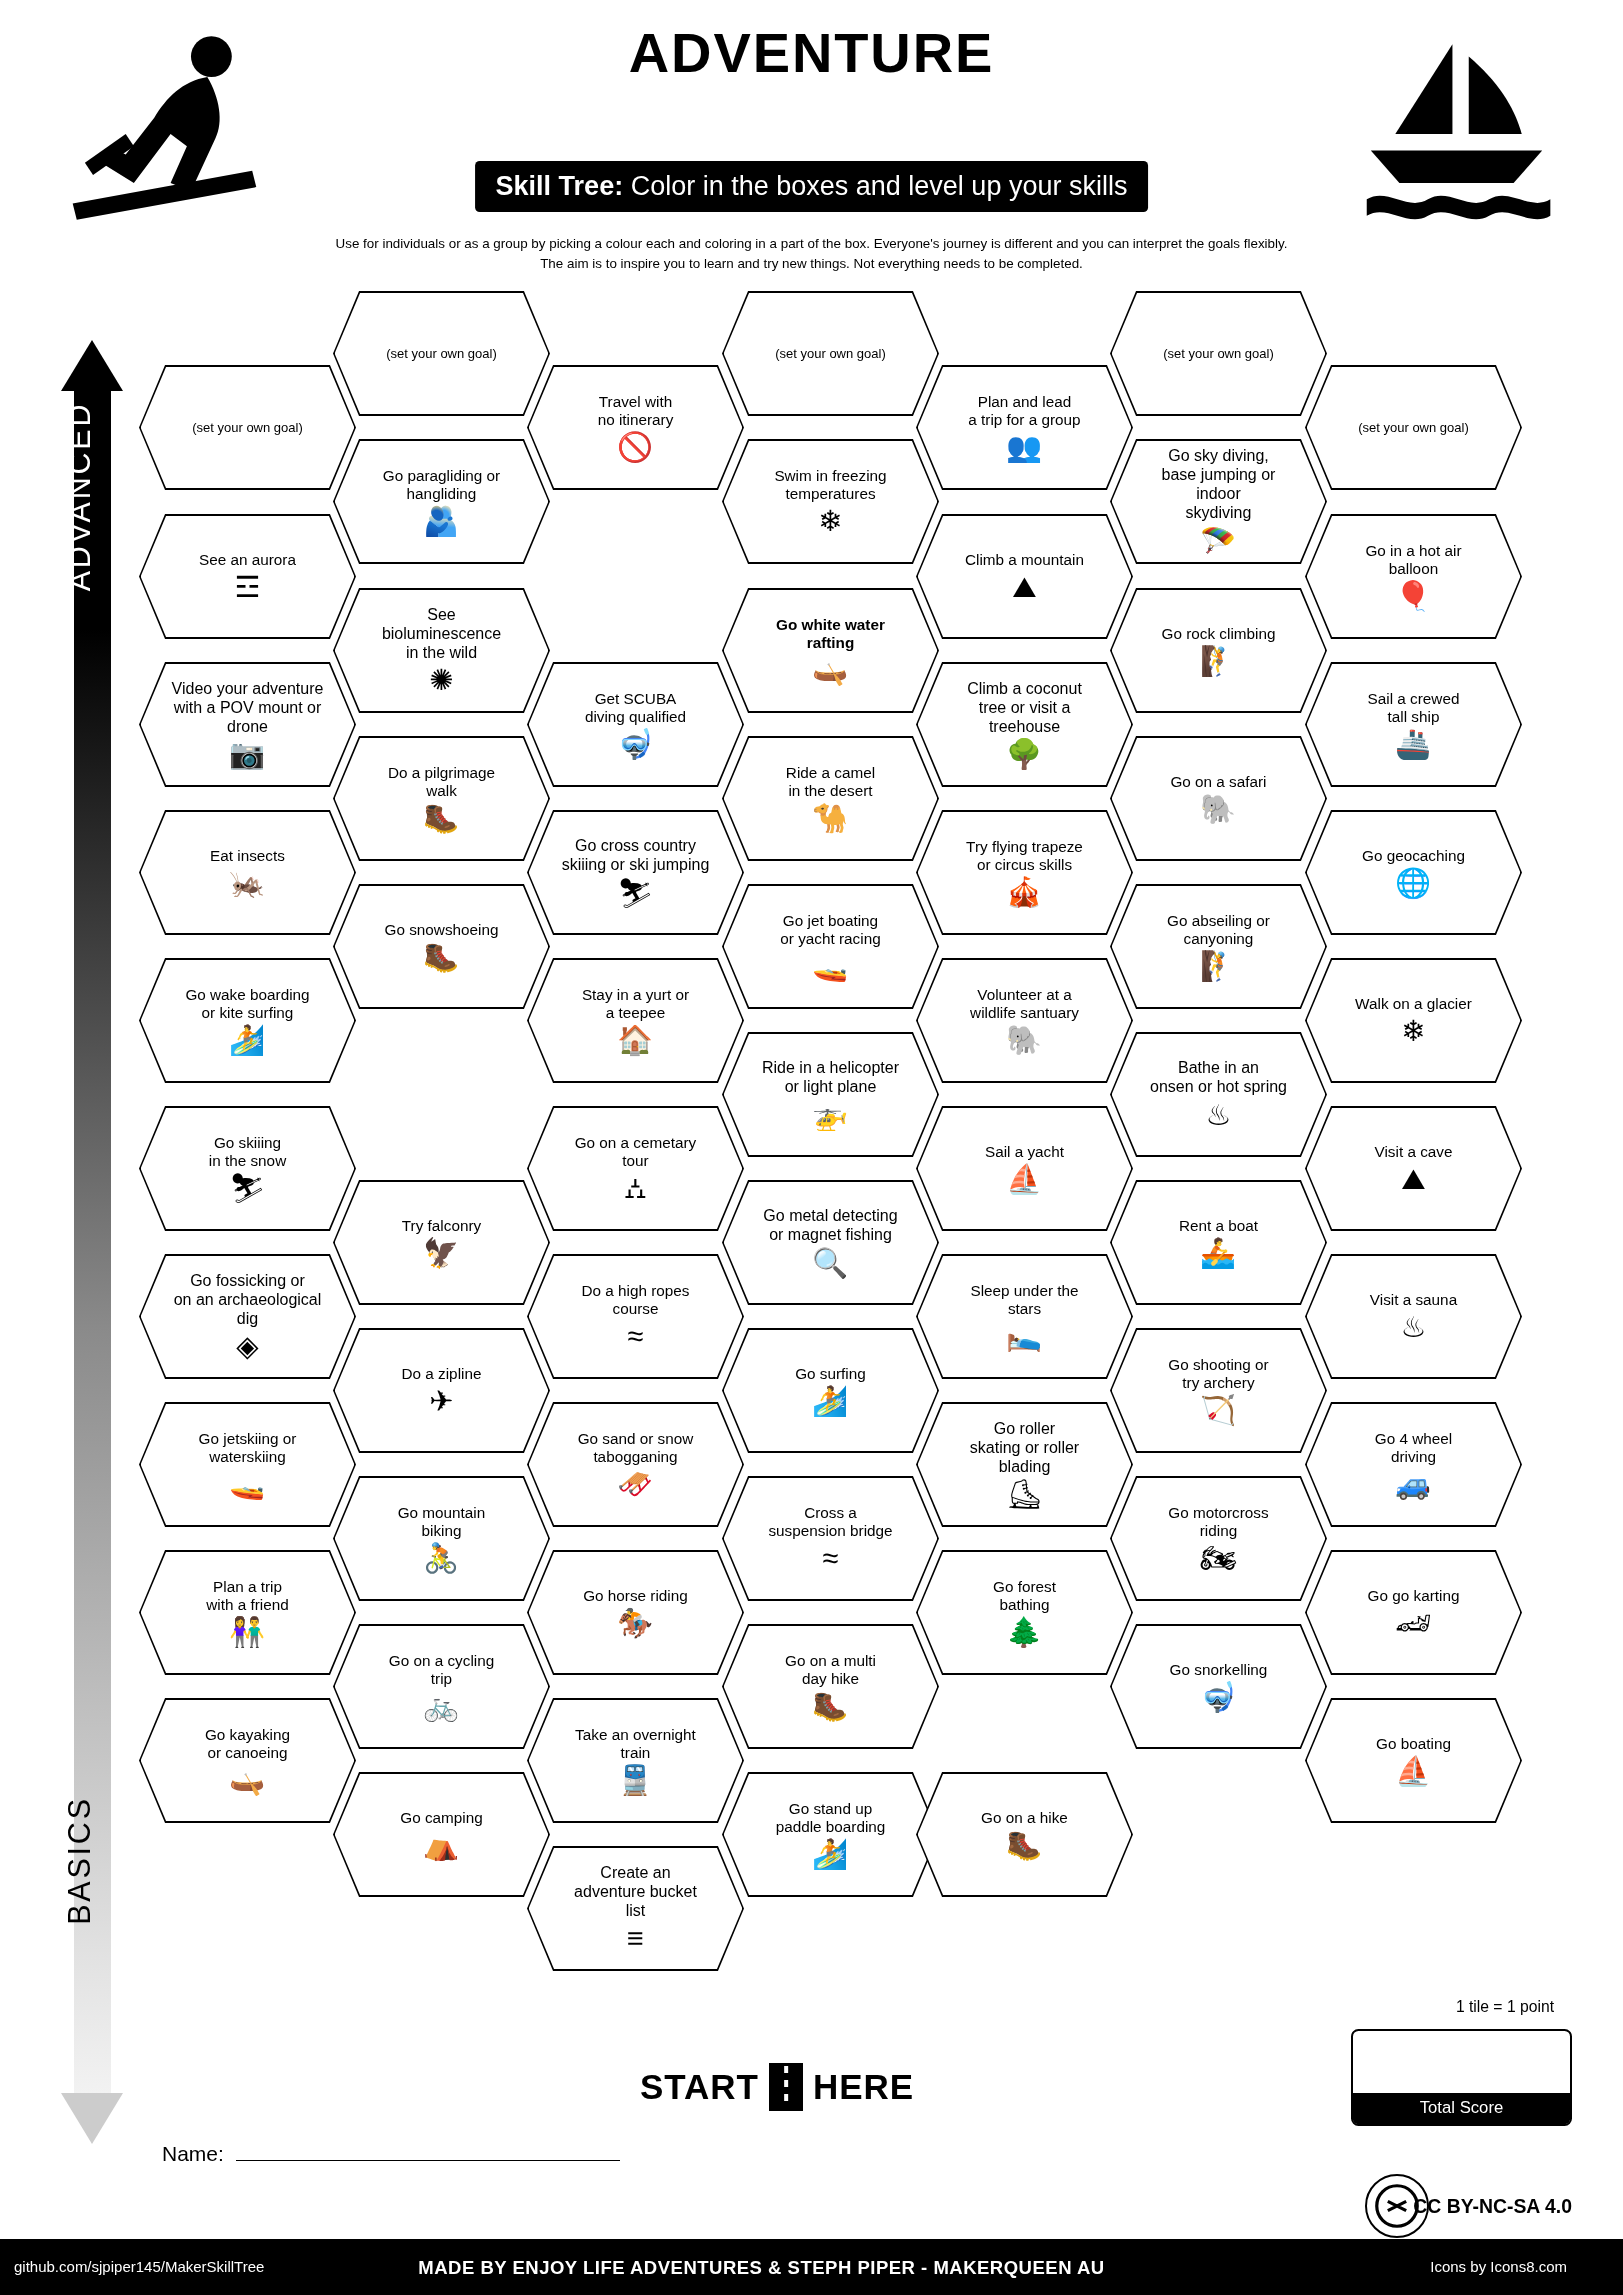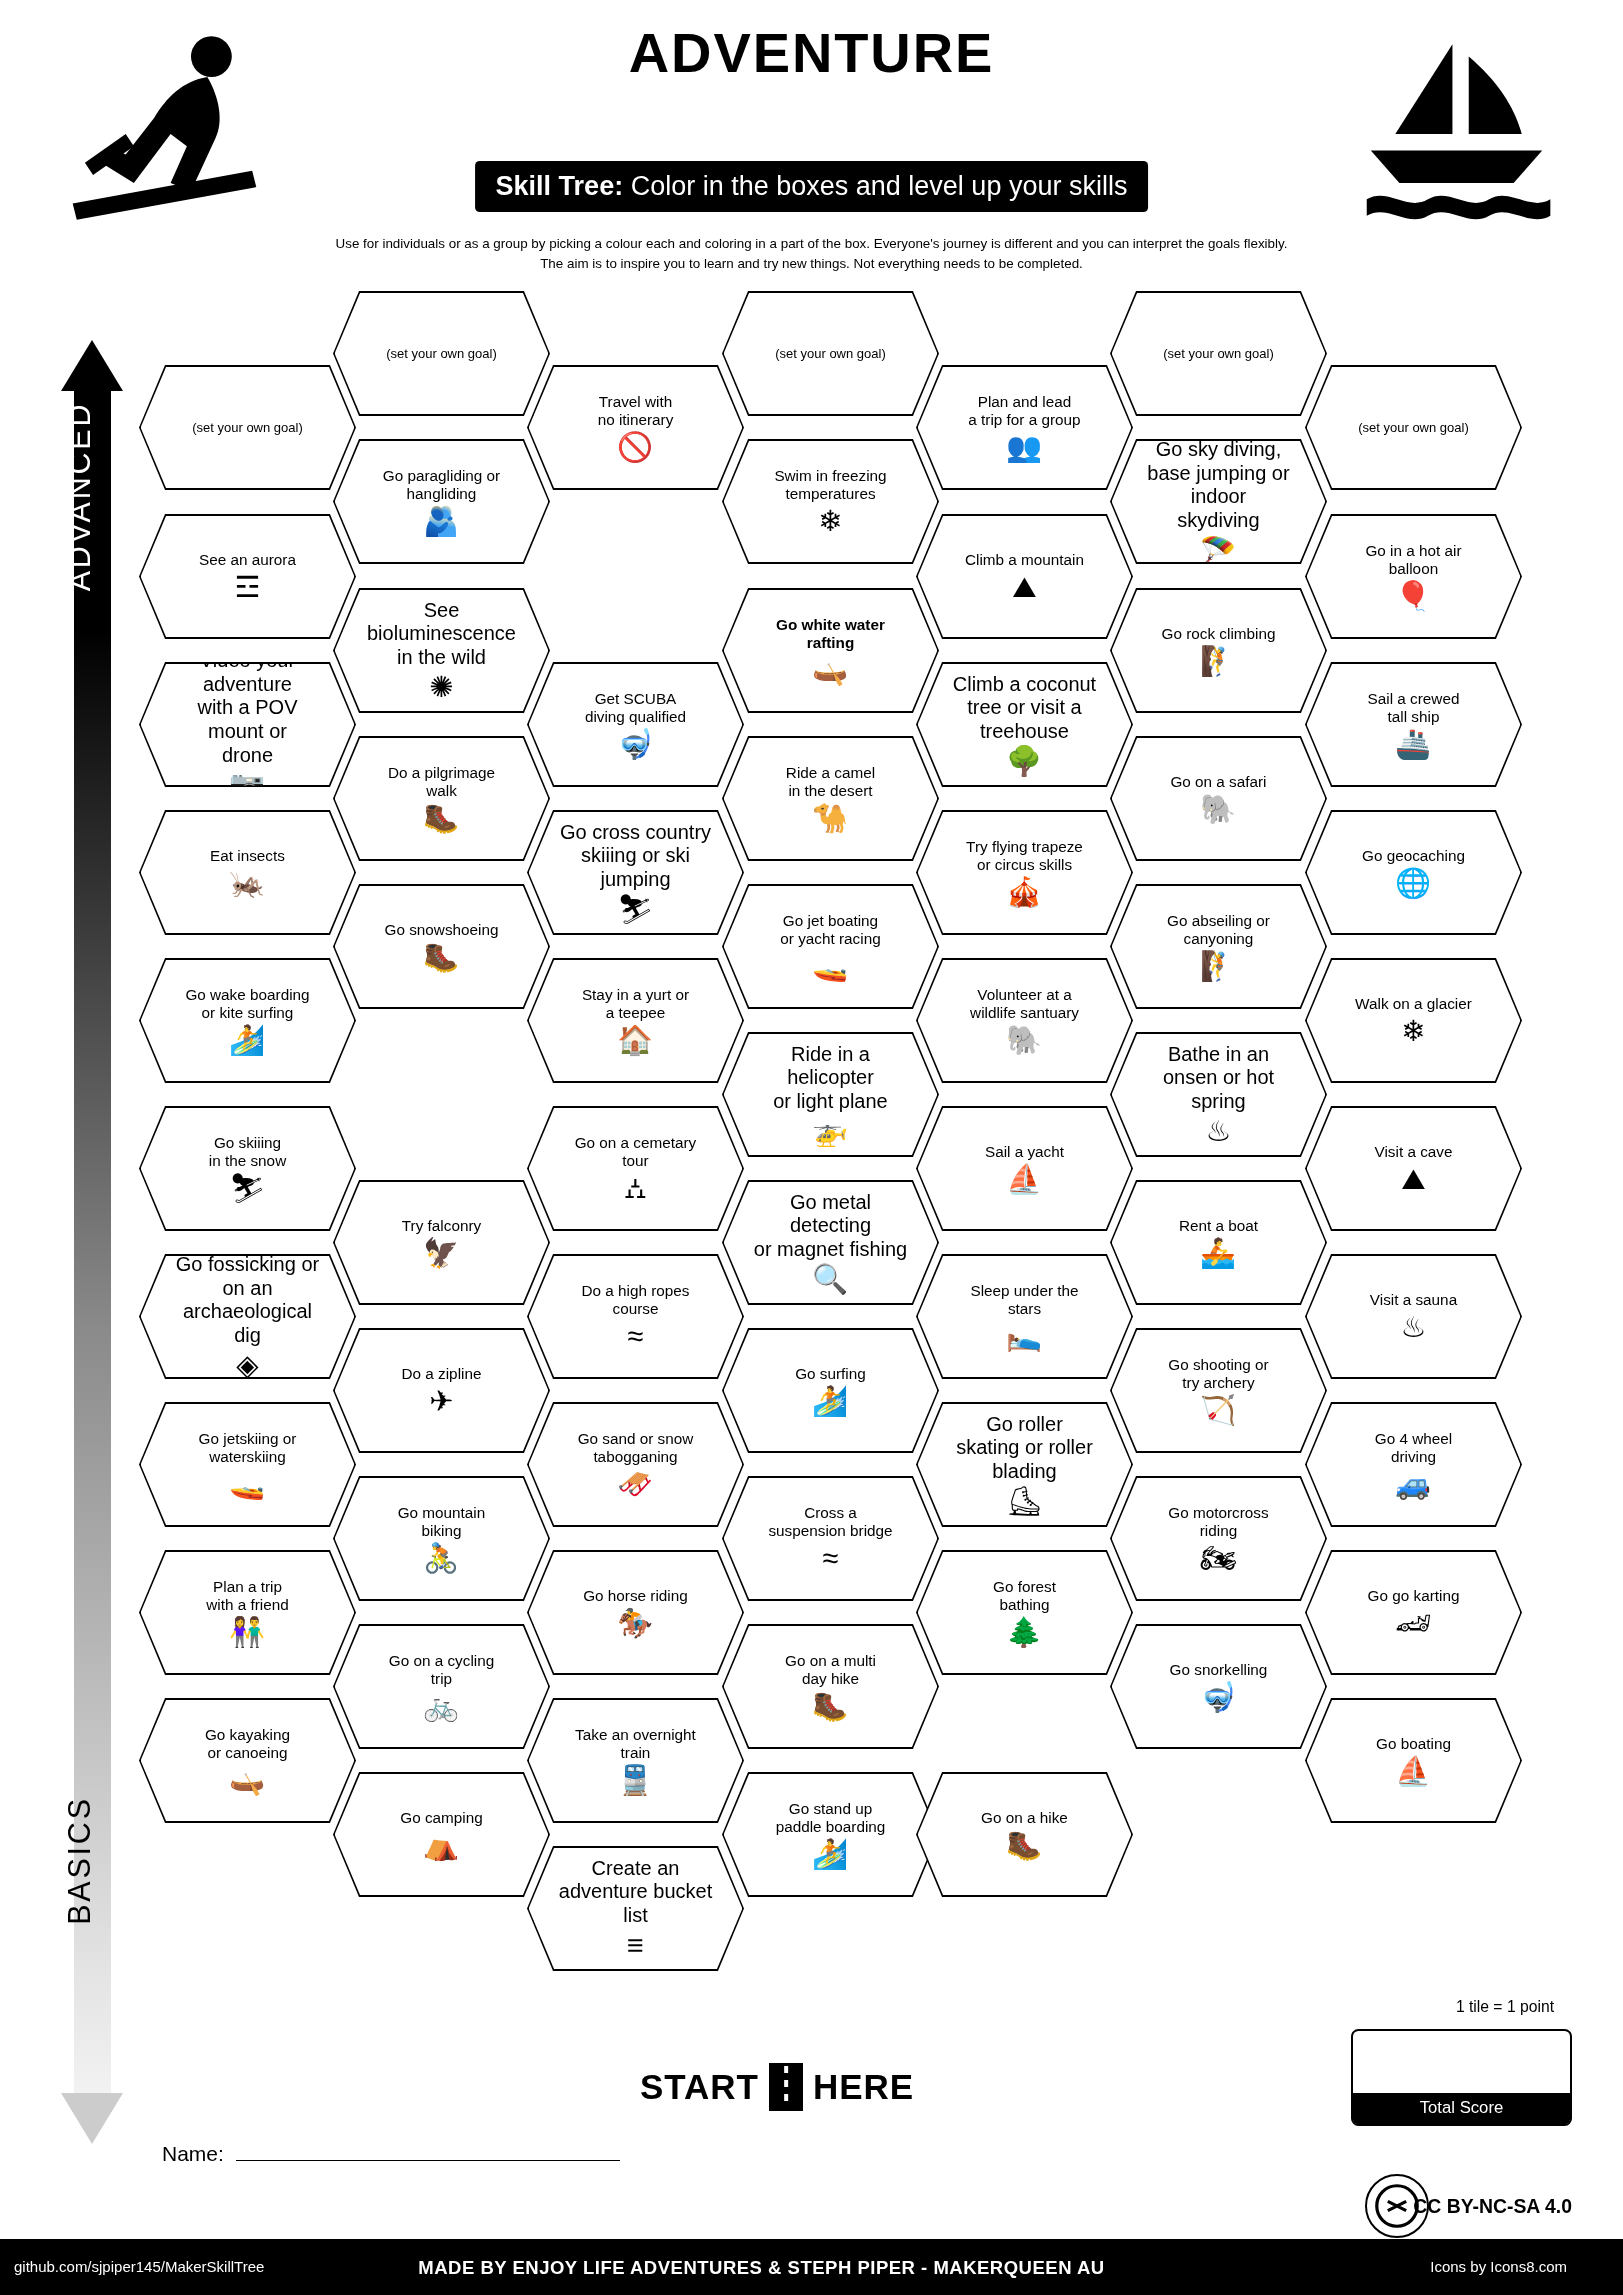--- a/index.html
+++ b/index.html
@@ -67,21 +67,21 @@
     width:calc(100% - 3.2px);height:calc(100% - 3.2px);
     clip-path:polygon(12% 0%,88% 0%,100% 50%,88% 100%,12% 100%,0% 50%);
     background:#fff;
     display:flex;flex-direction:column;align-items:center;justify-content:center;
     box-sizing:border-box;padding:4.6px 27px;
   }
   .hex-label{
     font-size:15.3px;line-height:1.18;text-align:center;
     white-space:pre-line;
   }
-  .hex-label.small{font-size:20px;}
+  .hex-label.small{font-size:16px;}
   .hex-goal .hex-label{font-size:13px;}
   .hex-icon{margin-top:3.7px;font-size:29px;line-height:1;}
   
   #start-here{
     position:absolute;left:569px;top:2061px;width:416px;height:51px;
     display:flex;align-items:center;justify-content:center;gap:10.2px;
     font-size:35px;font-weight:bold;letter-spacing:0.9px;
   }
   #road{
     width:34px;height:48px;background:#000;position:relative;

